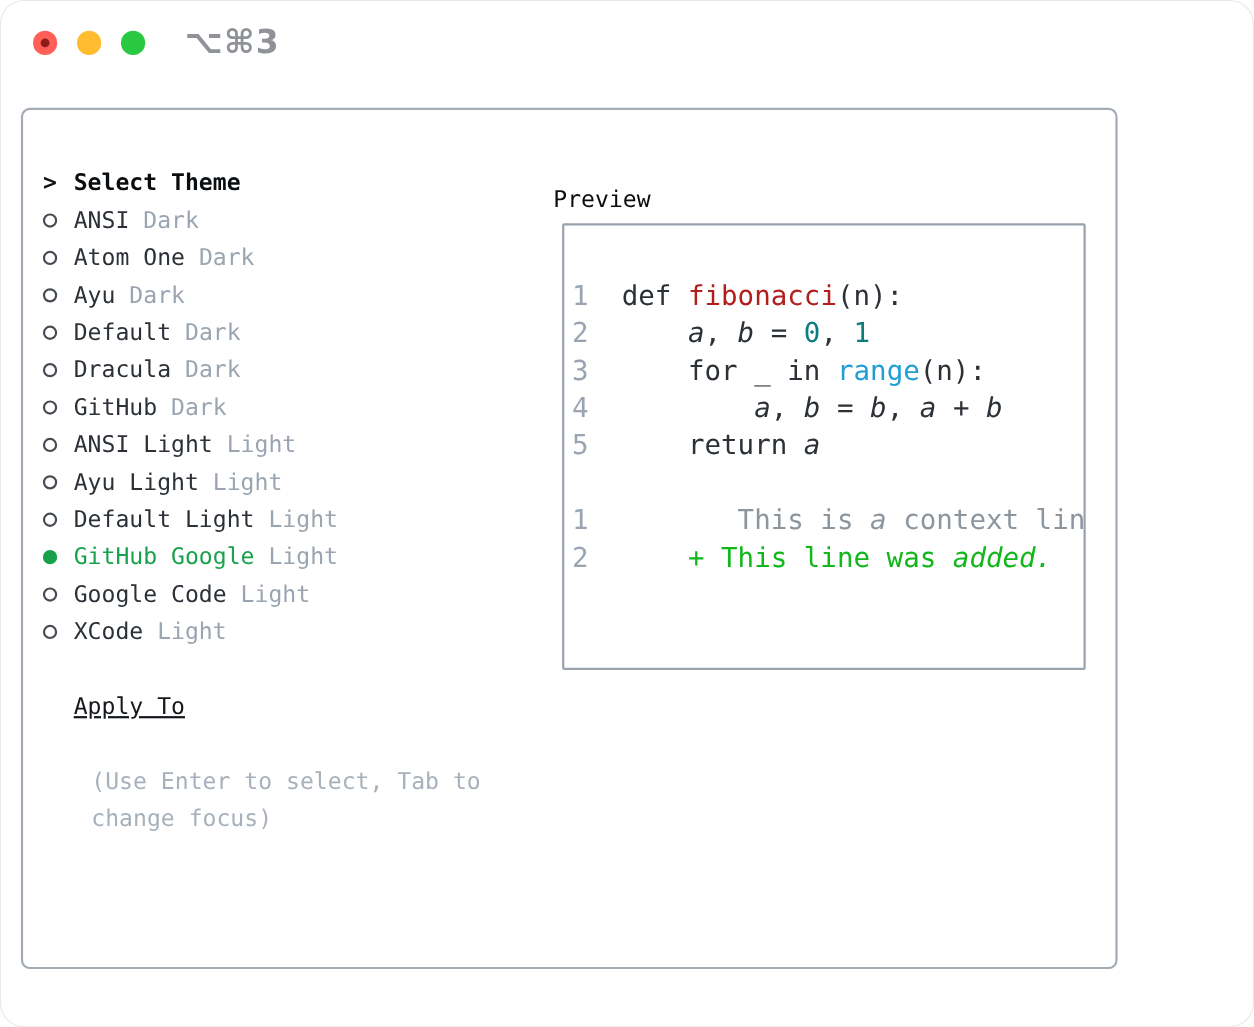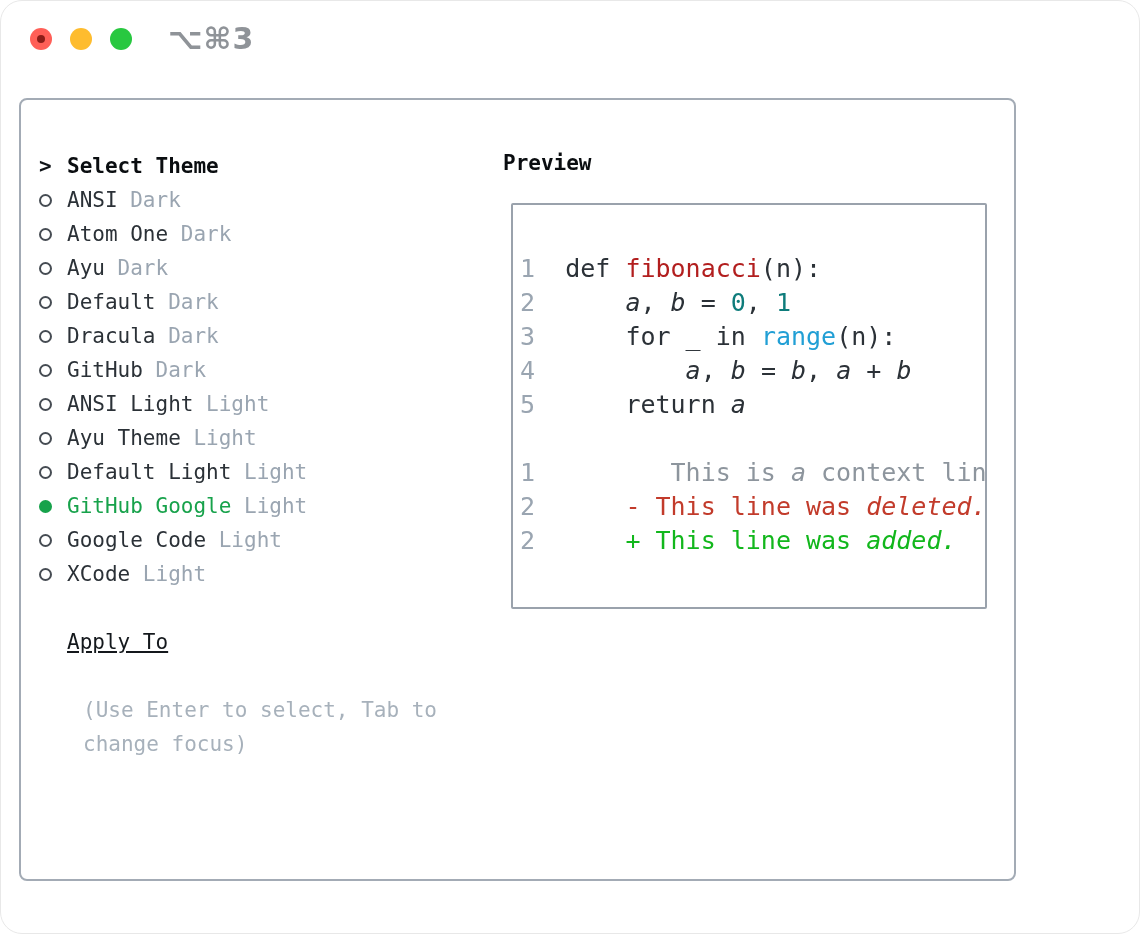--- a/index.html
+++ b/index.html
@@ -45,22 +45,22 @@
     border:2px solid var(--circle-outline); background:transparent;
   }
   .circle.filled { border-color:var(--accent-green); background:var(--accent-green); }
   .tname { color:var(--code-dark); }
   .tname.sel { color:var(--accent-green); }
   .ttag { color:var(--muted-gray); margin-left:1ch; }
   .spacer { height:34px; }
   .hint { color:var(--hint-gray); line-height:34px;margin-left:44px; }
   
   .preview-title {
-    position:absolute; left:482px; top:51px;
-    font-size:21px; font-weight:bold; color:#0a0d10;
+    position:absolute; left:482px; top:69px;
+    font-size:21px; font-weight:normal; color:#0a0d10;
   }
   .preview-box {
     position:absolute; left:490px; top:103px; width:476px; height:406px;
     border:2px solid #9aa2ac; border-radius:2px; background:#fff;
     padding:47px 0 0 7px; overflow:hidden;
   }
   .cl { white-space:pre; height:34px; line-height:34px; font-size:25px; }
   .ln { display:inline-block; min-width:1ch; text-align:right; color:var(--muted-gray); }
   .tok-pl  { color:var(--code-dark); }
   .tok-kw  { color:var(--code-dark); }
@@ -97,21 +97,21 @@
       </div>
 
       <div id="theme-list">
           <div class="row"><span class="marker"><span class="circle"></span></span><span class="tname">ANSI</span><span class="ttag">Dark</span></div>
           <div class="row"><span class="marker"><span class="circle"></span></span><span class="tname">Atom One</span><span class="ttag">Dark</span></div>
           <div class="row"><span class="marker"><span class="circle"></span></span><span class="tname">Ayu</span><span class="ttag">Dark</span></div>
           <div class="row"><span class="marker"><span class="circle"></span></span><span class="tname">Default</span><span class="ttag">Dark</span></div>
           <div class="row"><span class="marker"><span class="circle"></span></span><span class="tname">Dracula</span><span class="ttag">Dark</span></div>
           <div class="row"><span class="marker"><span class="circle"></span></span><span class="tname">GitHub</span><span class="ttag">Dark</span></div>
           <div class="row"><span class="marker"><span class="circle"></span></span><span class="tname">ANSI Light</span><span class="ttag">Light</span></div>
-          <div class="row"><span class="marker"><span class="circle"></span></span><span class="tname">Ayu Theme</span><span class="ttag">Light</span></div>
+          <div class="row"><span class="marker"><span class="circle"></span></span><span class="tname">Ayu Light</span><span class="ttag">Light</span></div>
           <div class="row"><span class="marker"><span class="circle"></span></span><span class="tname">Default Light</span><span class="ttag">Light</span></div>
           <div class="row"><span class="marker"><span class="circle filled"></span></span><span class="tname sel">GitHub Google</span><span class="ttag">Light</span></div>
           <div class="row"><span class="marker"><span class="circle"></span></span><span class="tname">Google Code</span><span class="ttag">Light</span></div>
           <div class="row"><span class="marker"><span class="circle"></span></span><span class="tname">XCode</span><span class="ttag">Light</span></div>
         </div>
 
       <div class="spacer"></div>
 
       <div class="row">
         <span class="marker"></span><span class="hdr2">Apply To</span>
@@ -128,18 +128,17 @@
 
     <div class="preview-title">Preview</div>
     <div class="preview-box" id="preview-box">
         <div class="cl"><span class="ln">1</span>  <span class="seg tok-kw">def </span><span class="seg tok-fn">fibonacci</span><span class="seg tok-pl">(n):</span></div>
         <div class="cl"><span class="ln">2</span>  <span class="seg tok-pl">    </span><span class="seg tok-var">a</span><span class="seg tok-pl">, </span><span class="seg tok-var">b</span><span class="seg tok-pl"> = </span><span class="seg tok-num">0</span><span class="seg tok-pl">, </span><span class="seg tok-num">1</span></div>
         <div class="cl"><span class="ln">3</span>  <span class="seg tok-pl">    </span><span class="seg tok-kw">for</span><span class="seg tok-pl"> _ </span><span class="seg tok-kw">in</span><span class="seg tok-pl"> </span><span class="seg tok-call">range</span><span class="seg tok-pl">(n):</span></div>
         <div class="cl"><span class="ln">4</span>  <span class="seg tok-pl">        </span><span class="seg tok-var">a</span><span class="seg tok-pl">, </span><span class="seg tok-var">b</span><span class="seg tok-pl"> = </span><span class="seg tok-var">b</span><span class="seg tok-pl">, </span><span class="seg tok-var">a</span><span class="seg tok-pl"> + </span><span class="seg tok-var">b</span></div>
         <div class="cl"><span class="ln">5</span>  <span class="seg tok-pl">    </span><span class="seg tok-kw">return </span><span class="seg tok-var">a</span></div>
         <div class="cl"><span class="ln"></span>  </div>
         <div class="cl"><span class="ln">1</span>  <span class="seg tok-ctx">       This is </span><span class="seg tok-ctx tok-i">a</span><span class="seg tok-ctx"> context line.</span></div>
-        <div class="cl"><span class="ln">2</span>  <span class="seg tok-del">    - This line was </span><span class="seg tok-del tok-i">deleted.</span></div>
         <div class="cl"><span class="ln">2</span>  <span class="seg tok-add">    + This line was </span><span class="seg tok-add tok-i">added.</span></div>
       </div>
 
   </div>
 </div>
 
 </body></html>

